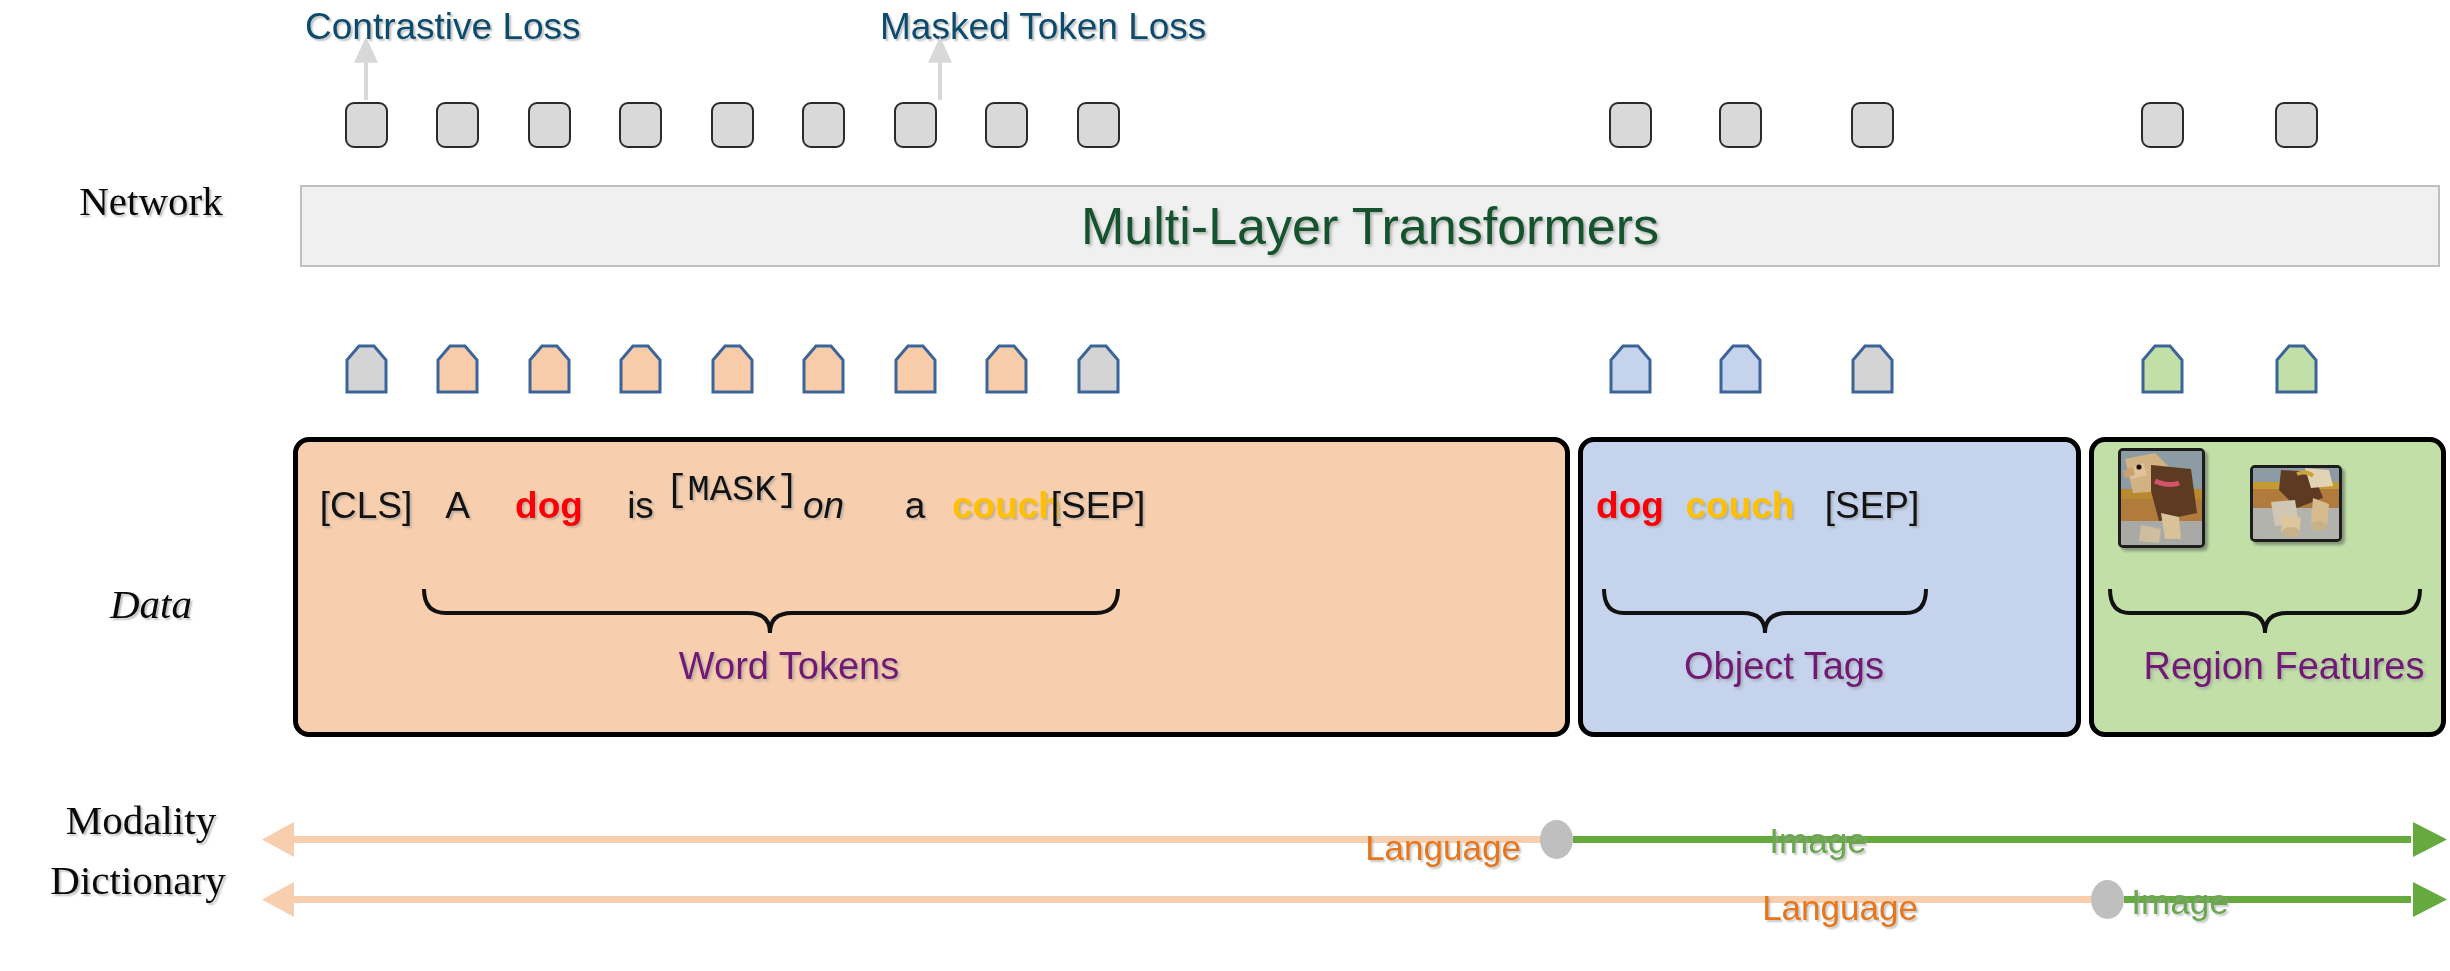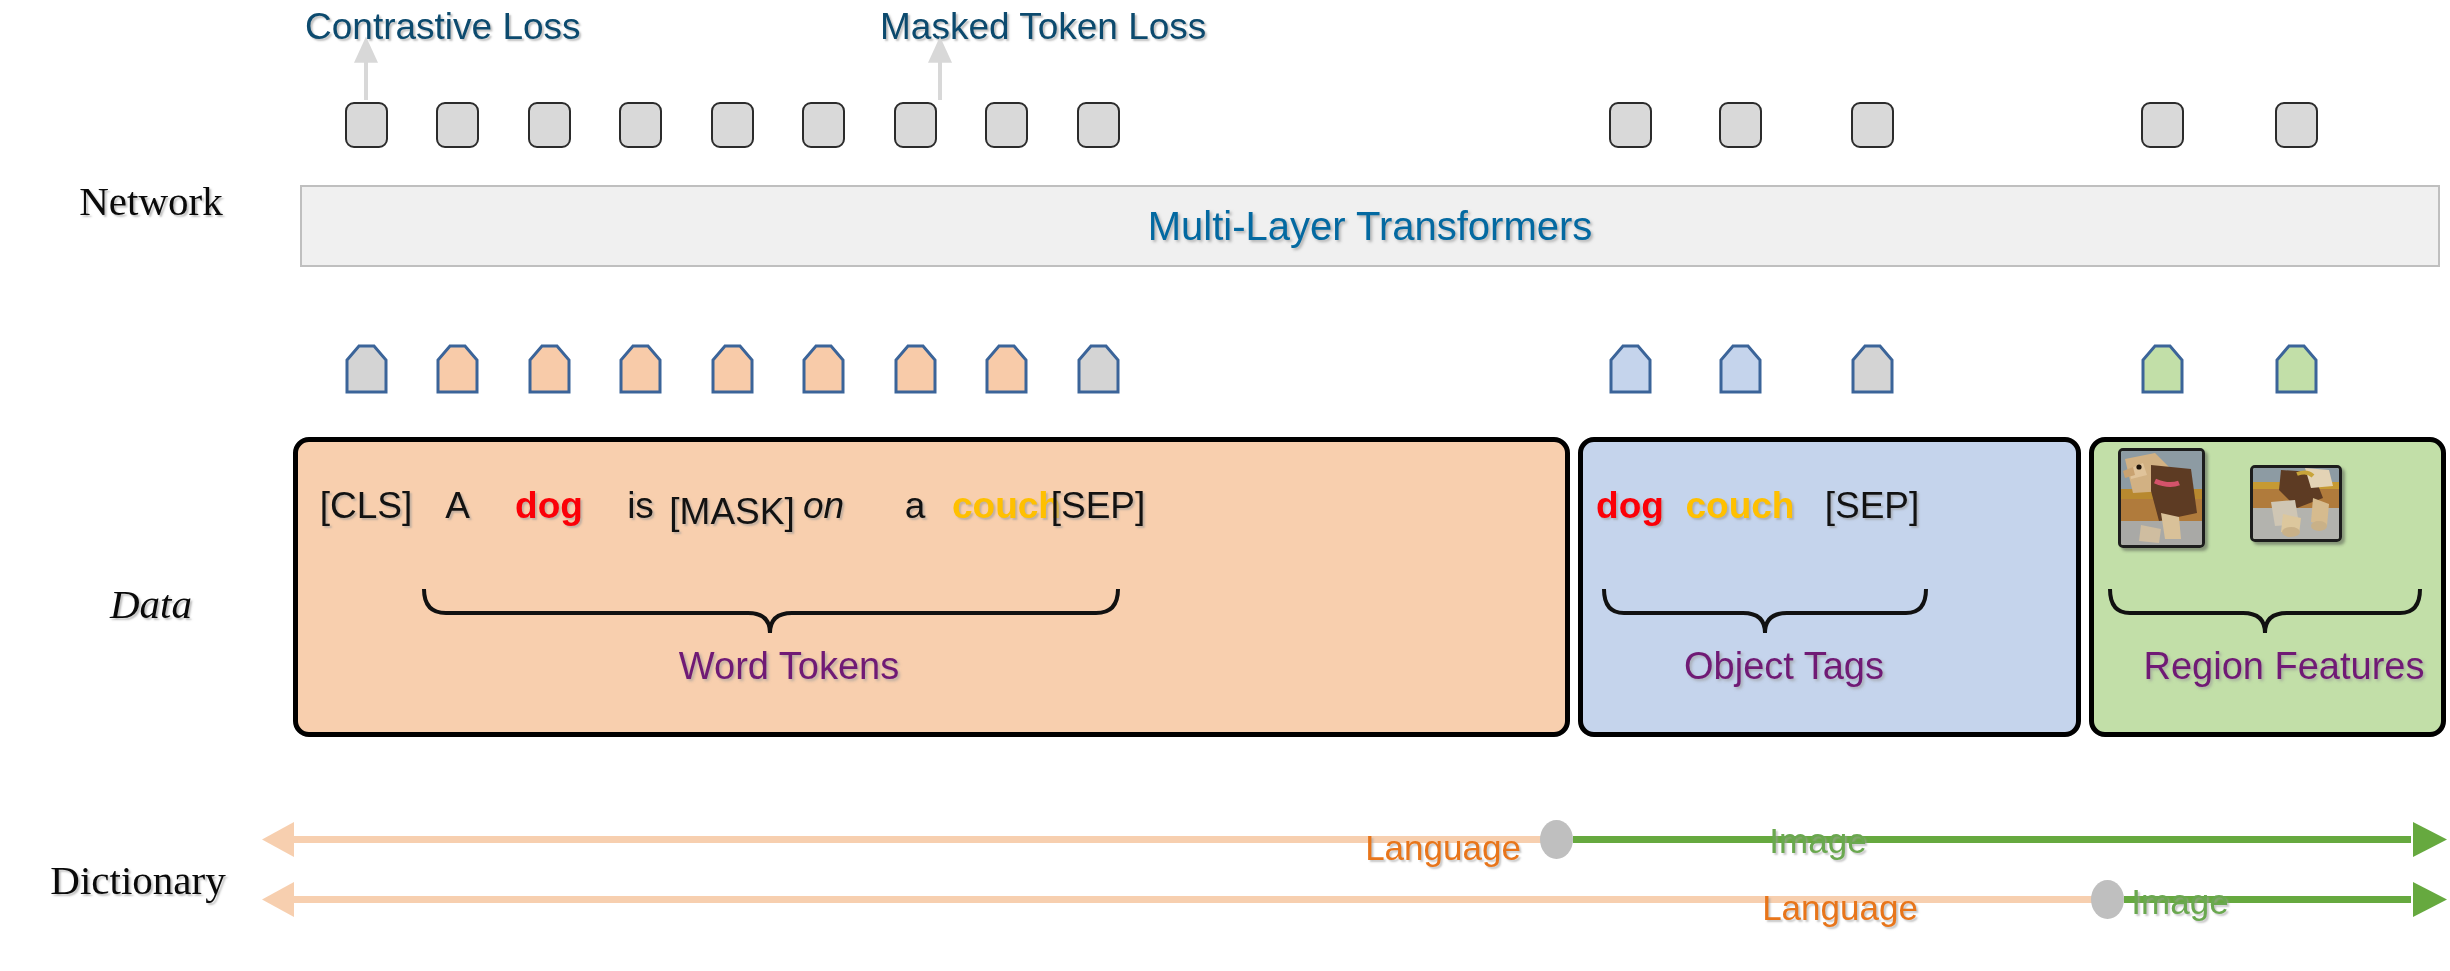--- a/index.html
+++ b/index.html
@@ -19,21 +19,21 @@
             text-shadow:2px 2px 2px rgba(150,150,150,.6);}
 
   
   .feat{position:absolute;width:43px;height:46px;border-radius:9px;
         background:#d9d9d9;border:2.3px solid #2b2b2b;box-sizing:border-box;}
 
   
   .netbar{position:absolute;background:#f0f0f0;border:2px solid #bfbfbf;
           box-sizing:border-box;display:flex;align-items:center;
           justify-content:center;}
-  .netbar span{font-size:40px;color:#0369a1;
+  .netbar span{font-size:52px;color:#14532d;
                text-shadow:2px 2px 3px rgba(150,150,150,.7);}
 
   
   .emb{position:absolute;width:45px;height:52px;}
   .emb svg{display:block;width:45px;height:52px;}
 
   
   .dbox{position:absolute;border:5px solid #000;border-radius:16px;
         box-sizing:border-box;}
 
@@ -67,20 +67,21 @@
   .axlabel.lang{color:#e8751a;}
   .axlabel.img{color:#6aa84f;}
 </style>
 </head>
 <body>
 
 <div class="stage">
 
   <div class="rowlabel" style="left:36px;top:177px;width:230px;text-align:center;">Network</div>
   <div class="rowlabel" style="left:36px;top:580px;width:230px;text-align:center;font-style:italic;">Data</div>
+  <div class="rowlabel" style="left:16px;top:796px;width:250px;text-align:center;">Modality</div>
   <div class="rowlabel" style="left:10px;top:856px;width:256px;text-align:center;">Dictionary</div>
 
   <div class="loss-cap" style="left:305px;top:6px;">Contrastive Loss</div>
   <div class="loss-cap" style="left:880px;top:6px;">Masked Token Loss</div>
 
   <svg style="position:absolute;left:0;top:0;width:2450px;height:971px;pointer-events:none;">
     <defs>
       <marker id="ah" markerWidth="7" markerHeight="7" refX="3.2" refY="3.4" orient="auto" markerUnits="strokeWidth">
         <path d="M0,0.4 L6.6,3.4 L0,6.4 z" fill="#d8d8d8"></path>
       </marker>
@@ -185,21 +186,21 @@
 
   <div class="dbox" style="left:293px;top:437px;width:1277px;height:300px;background:#f8cfae;"></div>
   <div class="dbox" style="left:1578px;top:437px;width:503px;height:300px;background:#c5d4ec;"></div>
   <div class="dbox" style="left:2089px;top:437px;width:357px;height:300px;background:#c2dfa8;"></div>
 
   <div id="word-tokens">
       <div class="tok" style="left: 366px; top: 485px;">[CLS]</div>
       <div class="tok" style="left: 457.5px; top: 485px;">A</div>
       <div class="tok red" style="left: 549px; top: 485px;">dog</div>
       <div class="tok" style="left: 640.5px; top: 485px;">is</div>
-      <div class="tok" style="left: 732px; top: 491px;">[MASK]</div>
+      <div class="tok" style="left: 732px; top: 469px; font-family: Liberation Mono, monospace;">[MASK]</div>
       <div class="tok" style="left: 823.5px; top: 485px; font-style: italic;">on</div>
       <div class="tok" style="left: 915px; top: 485px;">a</div>
       <div class="tok yellow" style="left: 1006.5px; top: 485px;">couch</div>
       <div class="tok" style="left: 1098px; top: 485px;">[SEP]</div>
     </div>
   <div id="object-tags">
       <div class="tok red" style="left: 1630px; top: 485px;">dog</div>
       <div class="tok yellow" style="left: 1740px; top: 485px;">couch</div>
       <div class="tok" style="left: 1872px; top: 485px;">[SEP]</div>
     </div>

